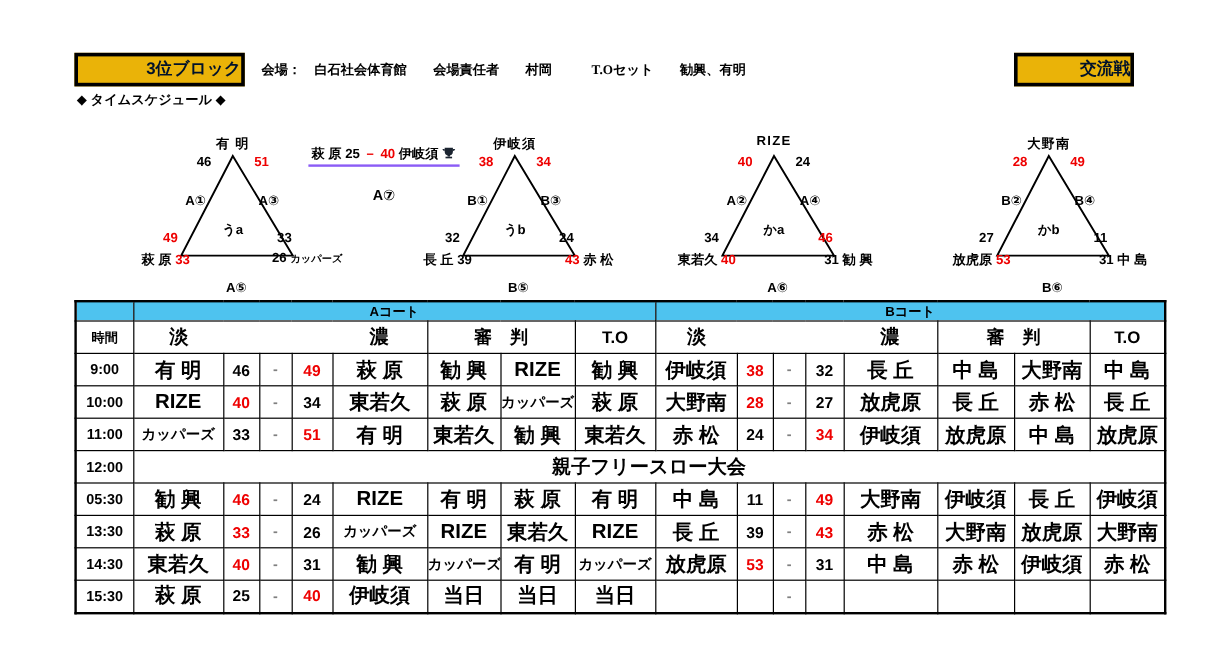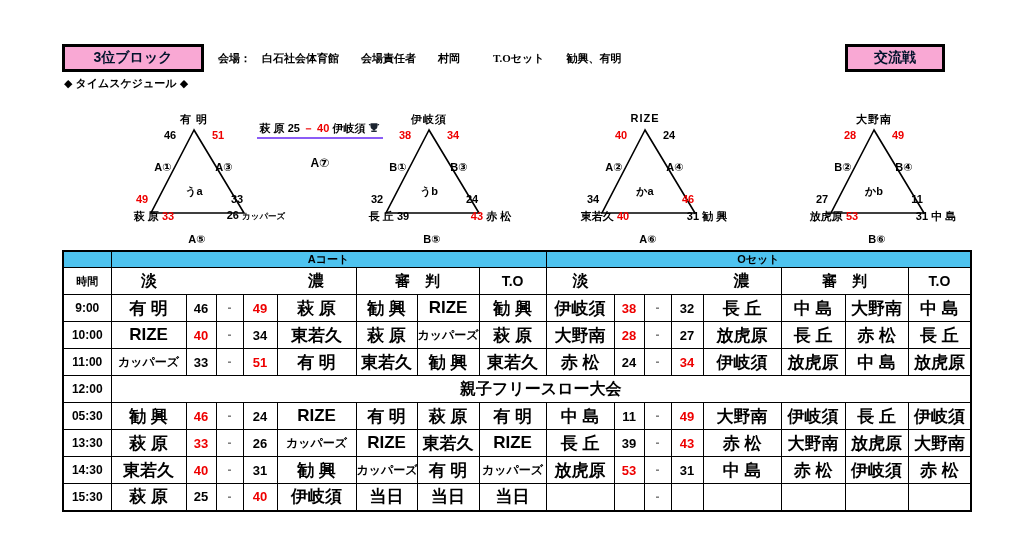--- a/index.html
+++ b/index.html
@@ -1,21 +1,21 @@
 <!DOCTYPE html>
 <html><head>
 <meta charset="utf-8">
 <style>
   html,body{margin:0;padding:0;background:#fff;}
   .page{position:relative;width:1024px;height:541px;background:#fff;overflow:hidden;
         font-family:"Liberation Sans","DejaVu Sans",sans-serif;color:#000;}
 
   
-  .title-box{position:absolute;background:#f9a8d4;border:3px solid #000;
-             display:flex;align-items:center;justify-content:center;
+  .title-box{position:absolute;background:#eab308;border:3px solid #000;
+             display:flex;align-items:center;justify-content:flex-end;
              font-weight:bold;font-size:14px;color:#00122b;box-sizing:border-box;}
   .block-box{left:62px;top:44px;width:142px;height:28px;}
   .exchange-box{left:845px;top:44px;width:100px;height:28px;}
   .subtitle{position:absolute;left:64px;top:76px;font-size:11px;font-weight:bold;}
   .venue{position:absolute;left:218px;top:51px;font-size:11px;font-weight:bold;white-space:pre;font-family:Liberation Serif, serif;}
   .instruction{position:absolute;left:218px;top:66px;font-size:11px;font-weight:bold;}
 
   
   .extra-match{position:absolute;left:257px;top:121px;width:126px;text-align:center;
                font-size:11px;font-weight:bold;}
@@ -30,21 +30,21 @@
   .tri svg{position:absolute;left:0;top:0;}
   .tri .lbl{position:absolute;text-align:center;font-size:11px;white-space:nowrap;}
   .t-top{left:38px;top:0px;width:110px;font-size:12px;letter-spacing:1px;}
   .t-tl{left:53px;top:17px;width:32px;}
   .t-tr{left:101px;top:17px;width:32px;}
   .t-ll{left:40px;top:49px;width:44px;font-size:13px;}
   .t-rl{left:101px;top:49px;width:44px;font-size:13px;}
   .t-c{left:62px;top:72px;width:62px;font-size:15px;}
   .t-blu{left:25px;top:81px;width:32px;}
   .t-bru{left:120px;top:81px;width:32px;}
-  .t-bll{left:16px;top:97px;width:74px;}
+  .t-bll{left:0px;top:97px;width:74px;}
   .t-brl{left:117px;top:97px;width:76px;}
   .t-bc{left:65px;top:87px;width:62px;font-size:13px;margin-top:34px;}
   .tiny{font-size:8.5px;}
 
   
   table.sched{position:absolute;left:62px;top:250px;width:908px;
               border-collapse:collapse;table-layout:fixed;border:2px solid #000;}
   table.sched td{border:1px solid #000;text-align:center;vertical-align:middle;
                  padding:0;font-weight:bold;overflow:hidden;white-space:nowrap;}
   tr.blue-row td{background:#4ec3ef;height:14px;font-size:11px;}
@@ -181,21 +181,21 @@
         <col style="width:32px">
         <col style="width:78px">
         <col style="width:64px">
         <col style="width:63px">
         <col style="width:63px">
     </colgroup>
     <thead>
       <tr class="blue-row">
         <td></td>
         <td colspan="8">Aコート</td>
-        <td colspan="8">Oセット</td>
+        <td colspan="8">Bコート</td>
       </tr>
       <tr class="head-row">
         <td class="time-h">時間</td>
         <td colspan="5" class="ld-cell">
           <div class="ld-flex">
             <span class="w75">淡</span>
             <span class="ld-sp"></span>
             <span class="w79">濃</span>
           </div>
         </td>

